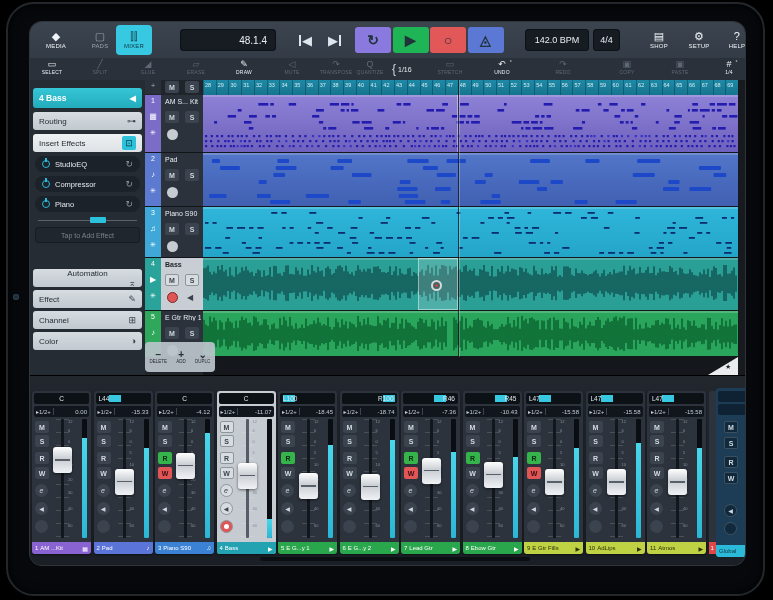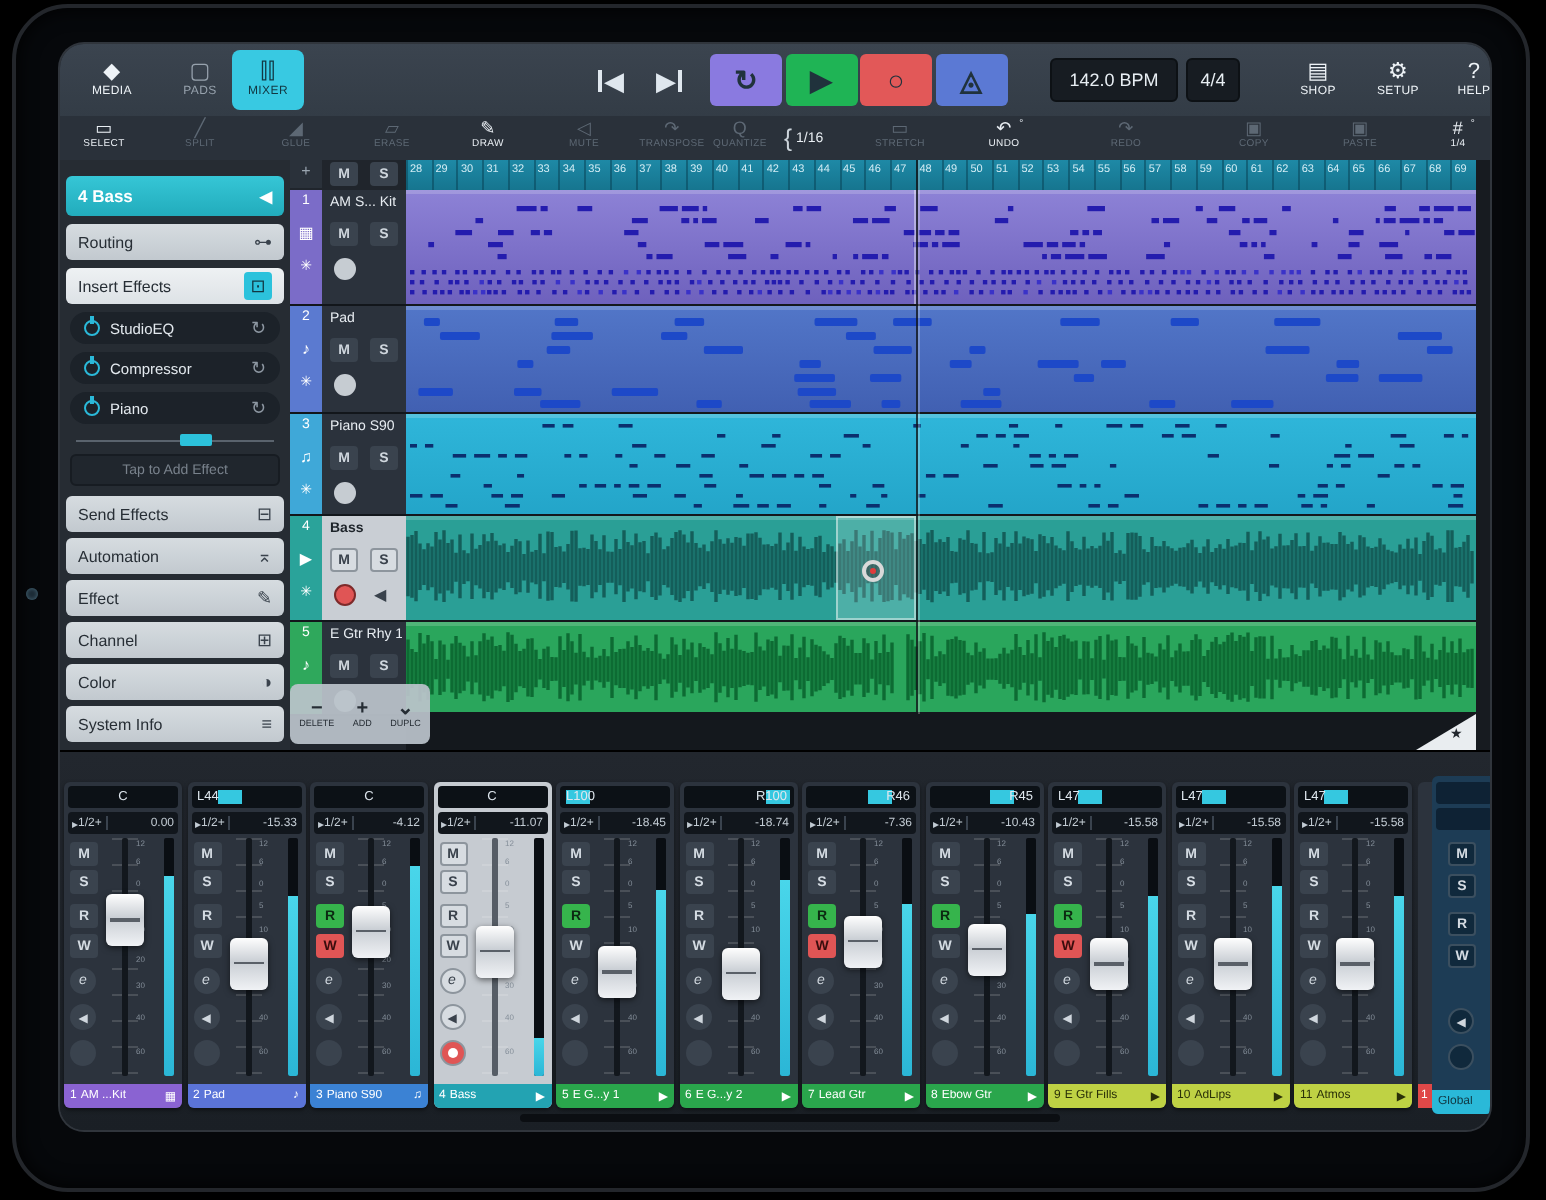--- a/index.html
+++ b/index.html
@@ -152,20 +152,21 @@
 </style>
 </head>
 <body>
 
 <div class="page">
   <div class="device"></div>
   <div class="camera"></div>
   <div class="screen">
 
     <div class="tb1" id="tb1">
+      <div class="disp" id="posdisp" style="left:150px;width:96px;">48.1.4</div>
       <div class="disp" id="bpmdisp" style="left:495px;width:64px;font-size:9px;justify-content:center;">142.0 BPM</div>
       <div class="disp" id="sigdisp" style="left:563px;width:27px;font-size:9px;justify-content:center;">4/4</div>
     <div class="tbtn on" style="left: 8px; width: 36px;">
           <span class="ic">◆</span>
           <span>MEDIA</span>
         </div>
         <div class="tbtn" style="left: 52px; width: 36px;">
           <span class="ic">▢</span>
           <span>PADS</span>
         </div>
@@ -289,43 +290,35 @@
           <div class="fx" style="top: 116px;">
             <span class="pwr"></span>
             <span>Piano</span>
             <span class="ric">↻</span>
           </div>
           <div class="slider" style="top: 137px;">
             <span class="tr"></span>
             <span class="hd"></span>
           </div>
           <div class="dark-pill" style="top: 147px;">Tap to Add Effect</div>
-          <div class="pill" style="top: 168px;">
-            <span>Send Effects</span>
-            <span class="ric">⊟</span>
-          </div>
-          <div class="pill" style="top: 189px;">
+          <div class="pill" style="top: 189px; flex-direction: column;">
             <span>Automation</span>
             <span class="ric">⌅</span>
           </div>
           <div class="pill" style="top: 210px;">
             <span>Effect</span>
             <span class="ric">✎</span>
           </div>
           <div class="pill" style="top: 231px;">
             <span>Channel</span>
             <span class="ric">⊞</span>
           </div>
           <div class="pill" style="top: 252px;">
             <span>Color</span>
             <span class="ric">◑</span>
-          </div>
-          <div class="pill" style="top: 273px;">
-            <span>System Info</span>
-            <span class="ric">≡</span>
           </div>
         </div>
       <div class="trackcol" id="trackcol">
           <div class="trow" style="top: 0px; height: 14px;">
             <div class="tnum" style="background: rgb(42, 49, 58);">
               <span style="font-size: 8px; color: rgb(154, 165, 176); margin-top: -1px;">+</span>
             </div>
             <div class="thead" style="background: transparent;">
               <div class="msbtn" style="left: 4px; top: 1px;">M</div>
               <div class="msbtn" style="left: 24px; top: 1px;">S</div>

